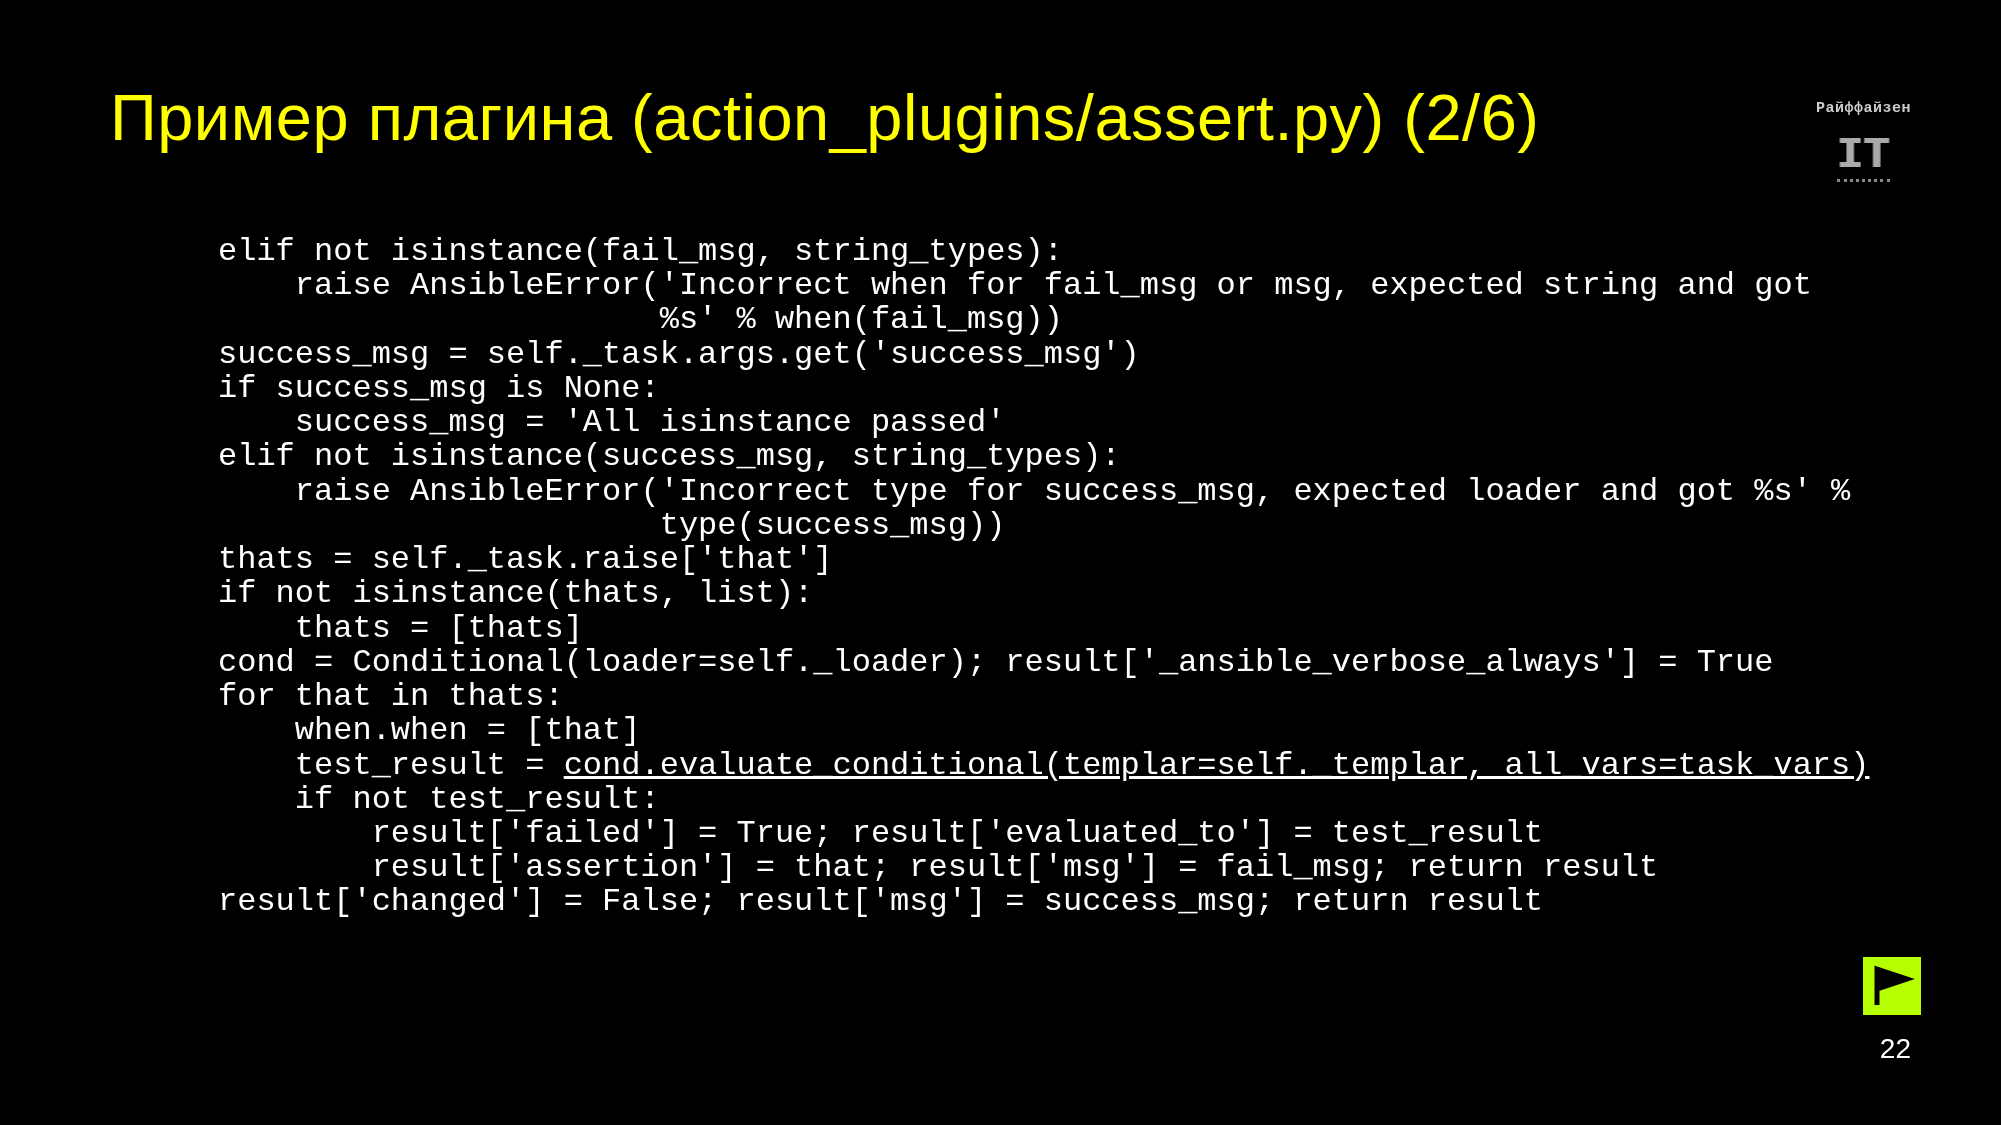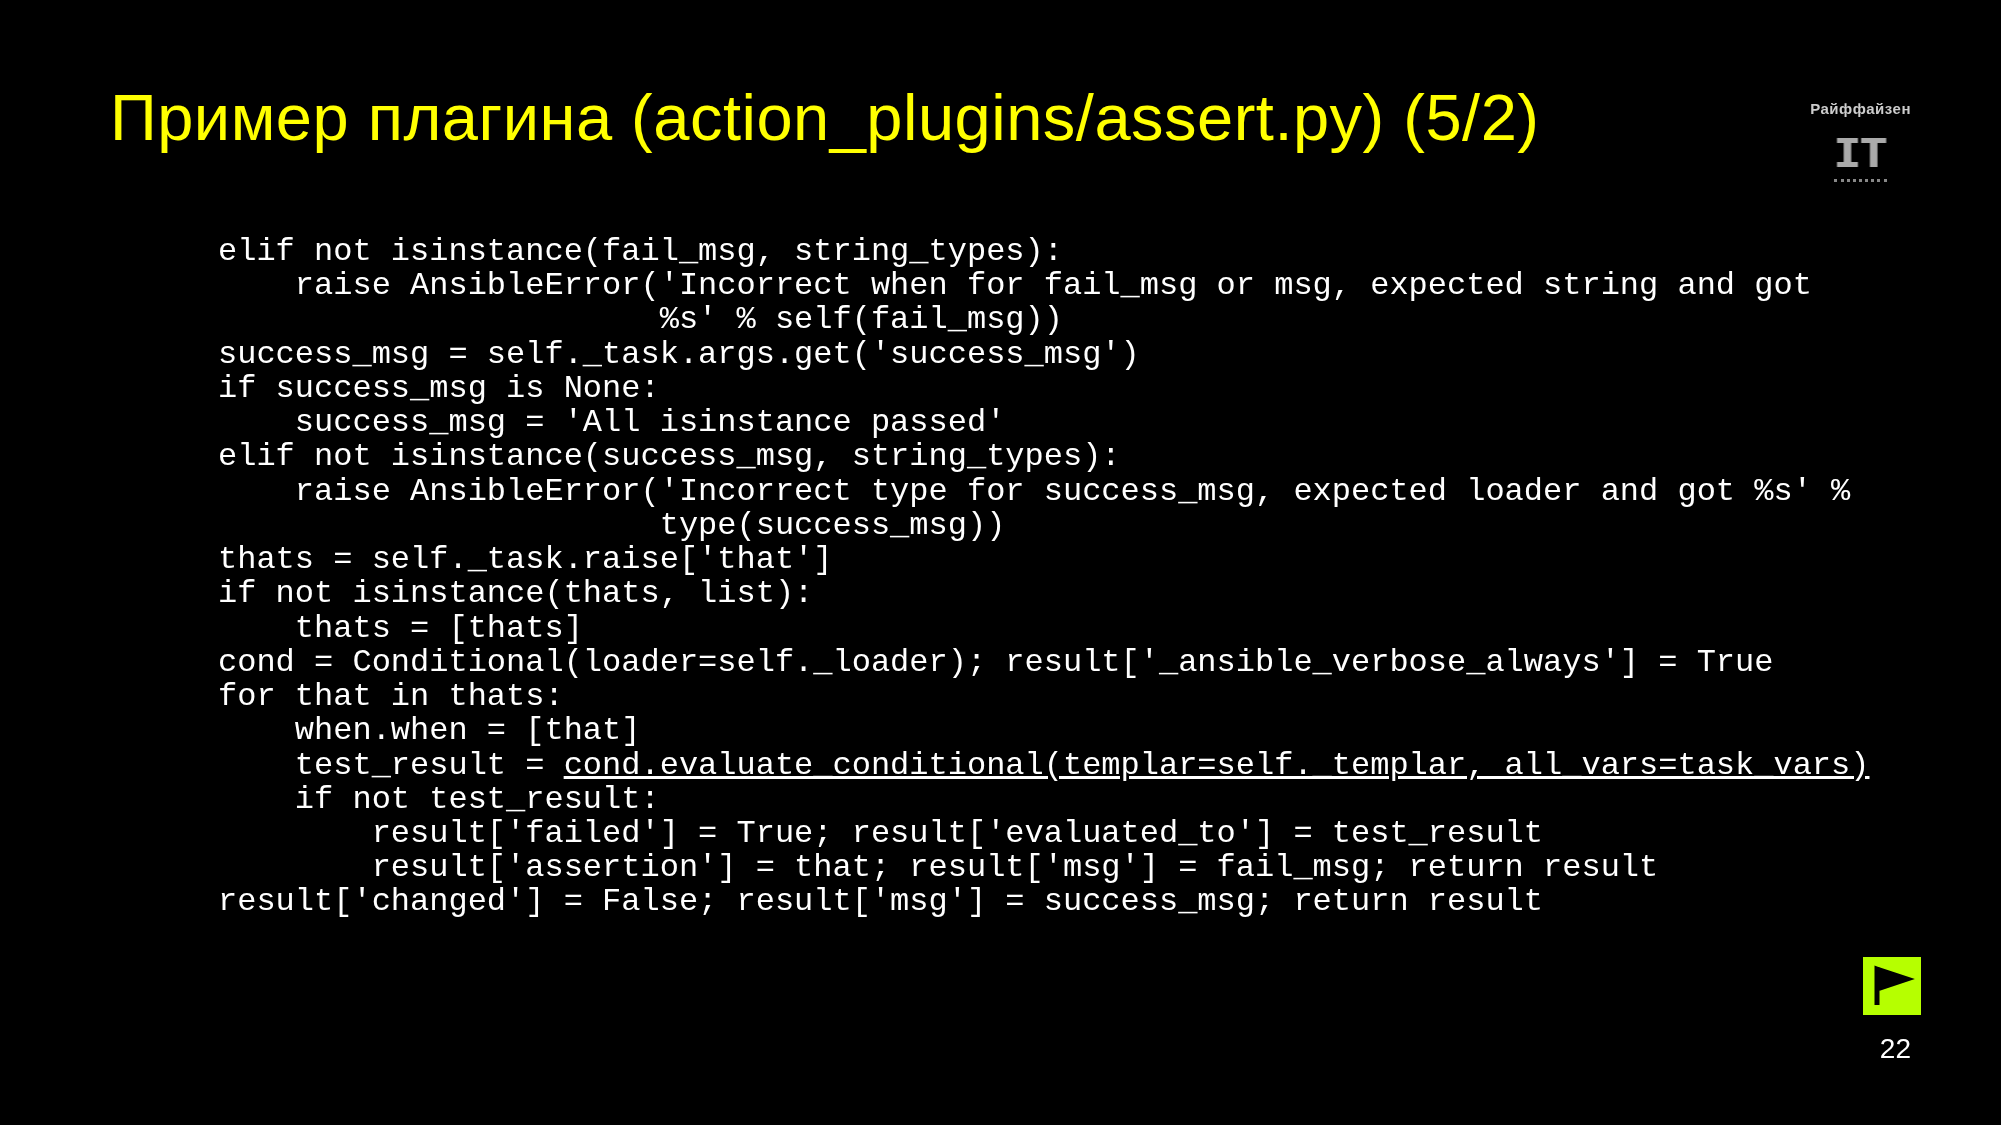--- a/index.html
+++ b/index.html
@@ -32,20 +32,21 @@
     top: 100px;
     right: 90px;
     text-align: center;
     color: #bbb;
   }
   .logo-top .brand {
     font-size: 15px;
     letter-spacing: 0.5px;
     color: #ccc;
     font-weight: bold;
+    font-family: Liberation Mono, monospace;
   }
   .logo-top .it {
     font-family: "Courier New", monospace;
     font-size: 44px;
     font-weight: bold;
     color: #aaa;
     line-height: 1;
     margin-top: 16px;
     text-shadow: 1px 0 #666, -1px 0 #666;
     border-bottom: 3px dotted #888;
@@ -86,30 +87,30 @@
   .badge svg {
     width: 100%;
     height: 100%;
   }
 </style>
 </head>
 <body>
 
 <div class="slide">
 
-  <div class="title">Пример плагина (action_plugins/assert.py) (5/2)</div>
+  <div class="title">Пример плагина (action_plugins/assert.py) (2/6)</div>
 
   <div class="logo-top">
     <div class="brand">Райффайзен</div>
     <div class="it">IT</div>
   </div>
 
   <div class="code"><span>elif not isinstance(fail_msg, string_types):</span>
 <span>    raise AnsibleError('Incorrect when for fail_msg or msg, expected string and got</span>
-<span>                       %s' % self(fail_msg))</span>
+<span>                       %s' % when(fail_msg))</span>
 <span>success_msg = self._task.args.get('success_msg')</span>
 <span>if success_msg is None:</span>
 <span>    success_msg = 'All isinstance passed'</span>
 <span>elif not isinstance(success_msg, string_types):</span>
 <span>    raise AnsibleError('Incorrect type for success_msg, expected loader and got %s' %</span>
 <span>                       type(success_msg))</span>
 <span>thats = self._task.raise['that']</span>
 <span>if not isinstance(thats, list):</span>
 <span>    thats = [thats]</span>
 <span>cond = Conditional(loader=self._loader); result['_ansible_verbose_always'] = True</span>

